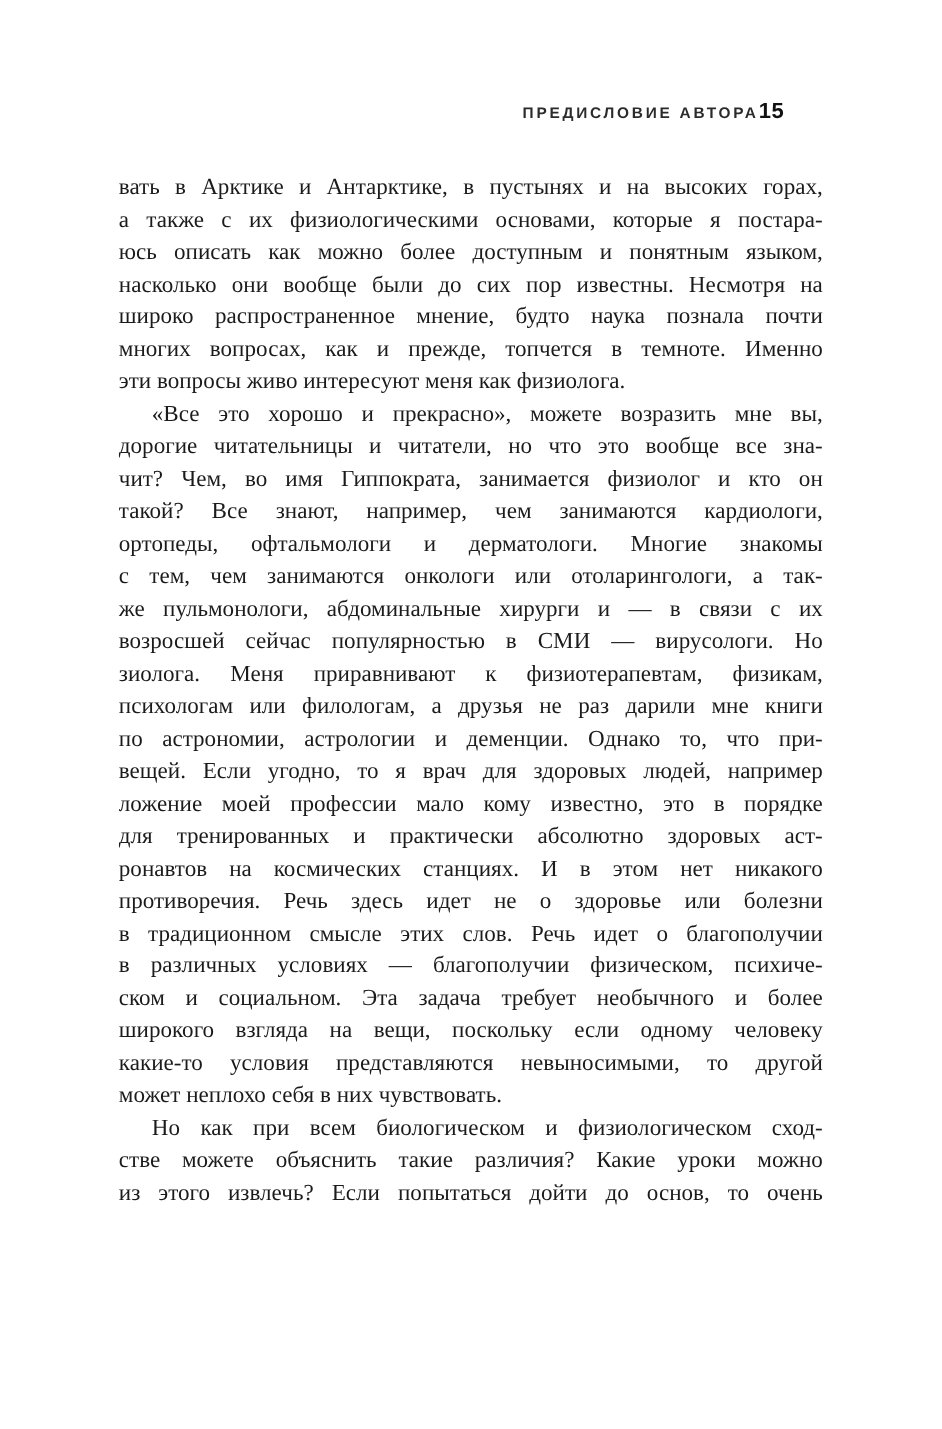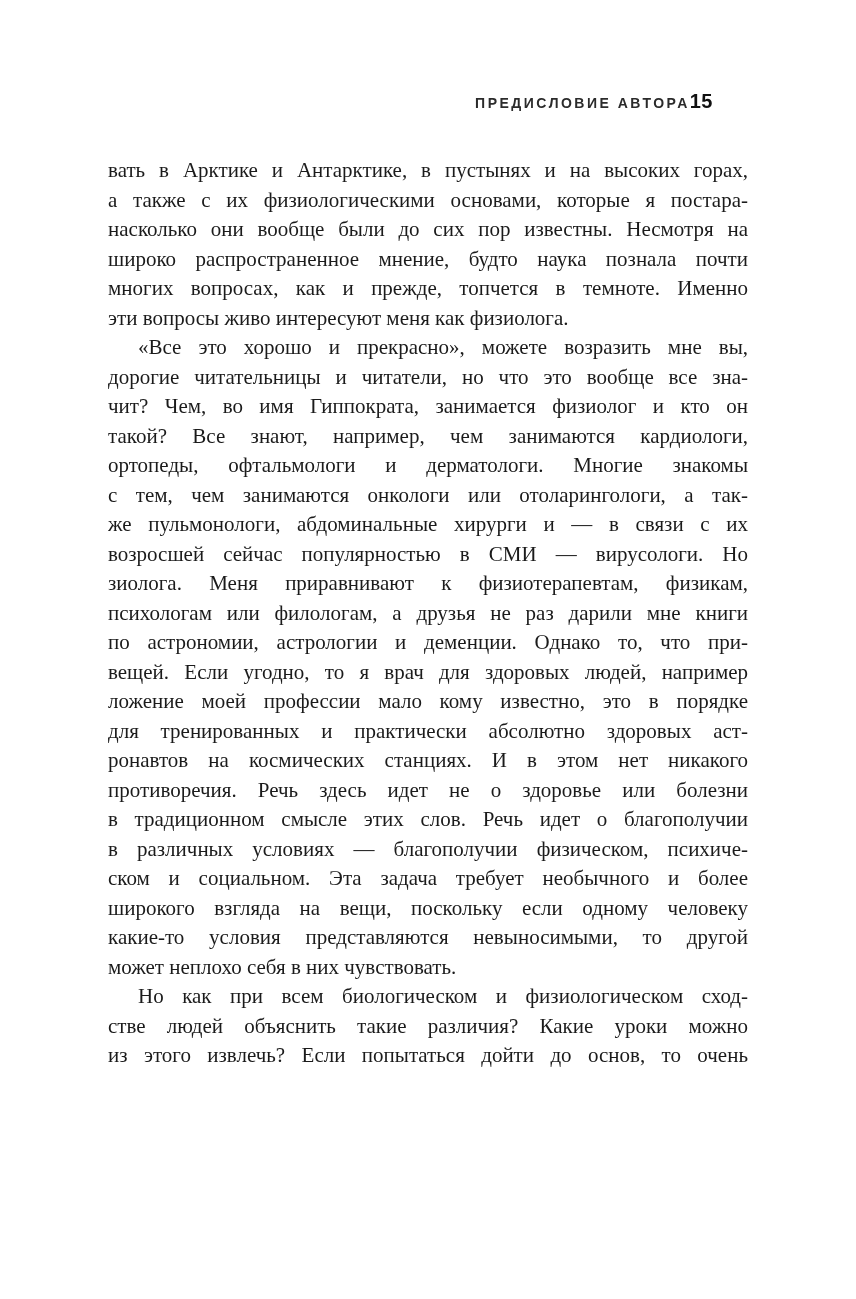--- a/index.html
+++ b/index.html
@@ -70,20 +70,21 @@
 <div class="page">
   <div class="content">
     <div class="running-header">
       <span class="header-title">ПРЕДИСЛОВИЕ АВТОРА</span>
       <span class="page-number">15</span>
     </div>
     <div class="page-body">
         <div class="para">
           <div class="line">вать в Арктике и Антарктике, в пустынях и на высоких горах,</div>
           <div class="line">а также с их физиологическими основами, которые я постара-</div>
+          <div class="line">юсь описать как можно более доступным и понятным языком,</div>
           <div class="line">насколько они вообще были до сих пор известны. Несмотря на</div>
           <div class="line">широко распространенное мнение, будто наука познала почти</div>
           <div class="line">многих вопросах, как и прежде, топчется в темноте. Именно</div>
           <div class="line no-stretch">эти вопросы живо интересуют меня как физиолога.</div>
         </div>
         <div class="para indent">
           <div class="line">«Все это хорошо и прекрасно», можете возразить мне вы,</div>
           <div class="line">дорогие читательницы и читатели, но что это вообще все зна-</div>
           <div class="line">чит? Чем, во имя Гиппократа, занимается физиолог и кто он</div>
           <div class="line">такой? Все знают, например, чем занимаются кардиологи,</div>
@@ -101,18 +102,18 @@
           <div class="line">противоречия. Речь здесь идет не о здоровье или болезни</div>
           <div class="line">в традиционном смысле этих слов. Речь идет о благополучии</div>
           <div class="line">в различных условиях — благополучии физическом, психиче-</div>
           <div class="line">ском и социальном. Эта задача требует необычного и более</div>
           <div class="line">широкого взгляда на вещи, поскольку если одному человеку</div>
           <div class="line">какие-то условия представляются невыносимыми, то другой</div>
           <div class="line no-stretch">может неплохо себя в них чувствовать.</div>
         </div>
         <div class="para indent">
           <div class="line">Но как при всем биологическом и физиологическом сход-</div>
-          <div class="line">стве людей объяснить такие различия? Какие уроки можно</div>
+          <div class="line">стве можете объяснить такие различия? Какие уроки можно</div>
           <div class="line">из этого извлечь? Если попытаться дойти до основ, то очень</div>
         </div>
       </div>
   </div>
 </div>
 
 </body></html>

